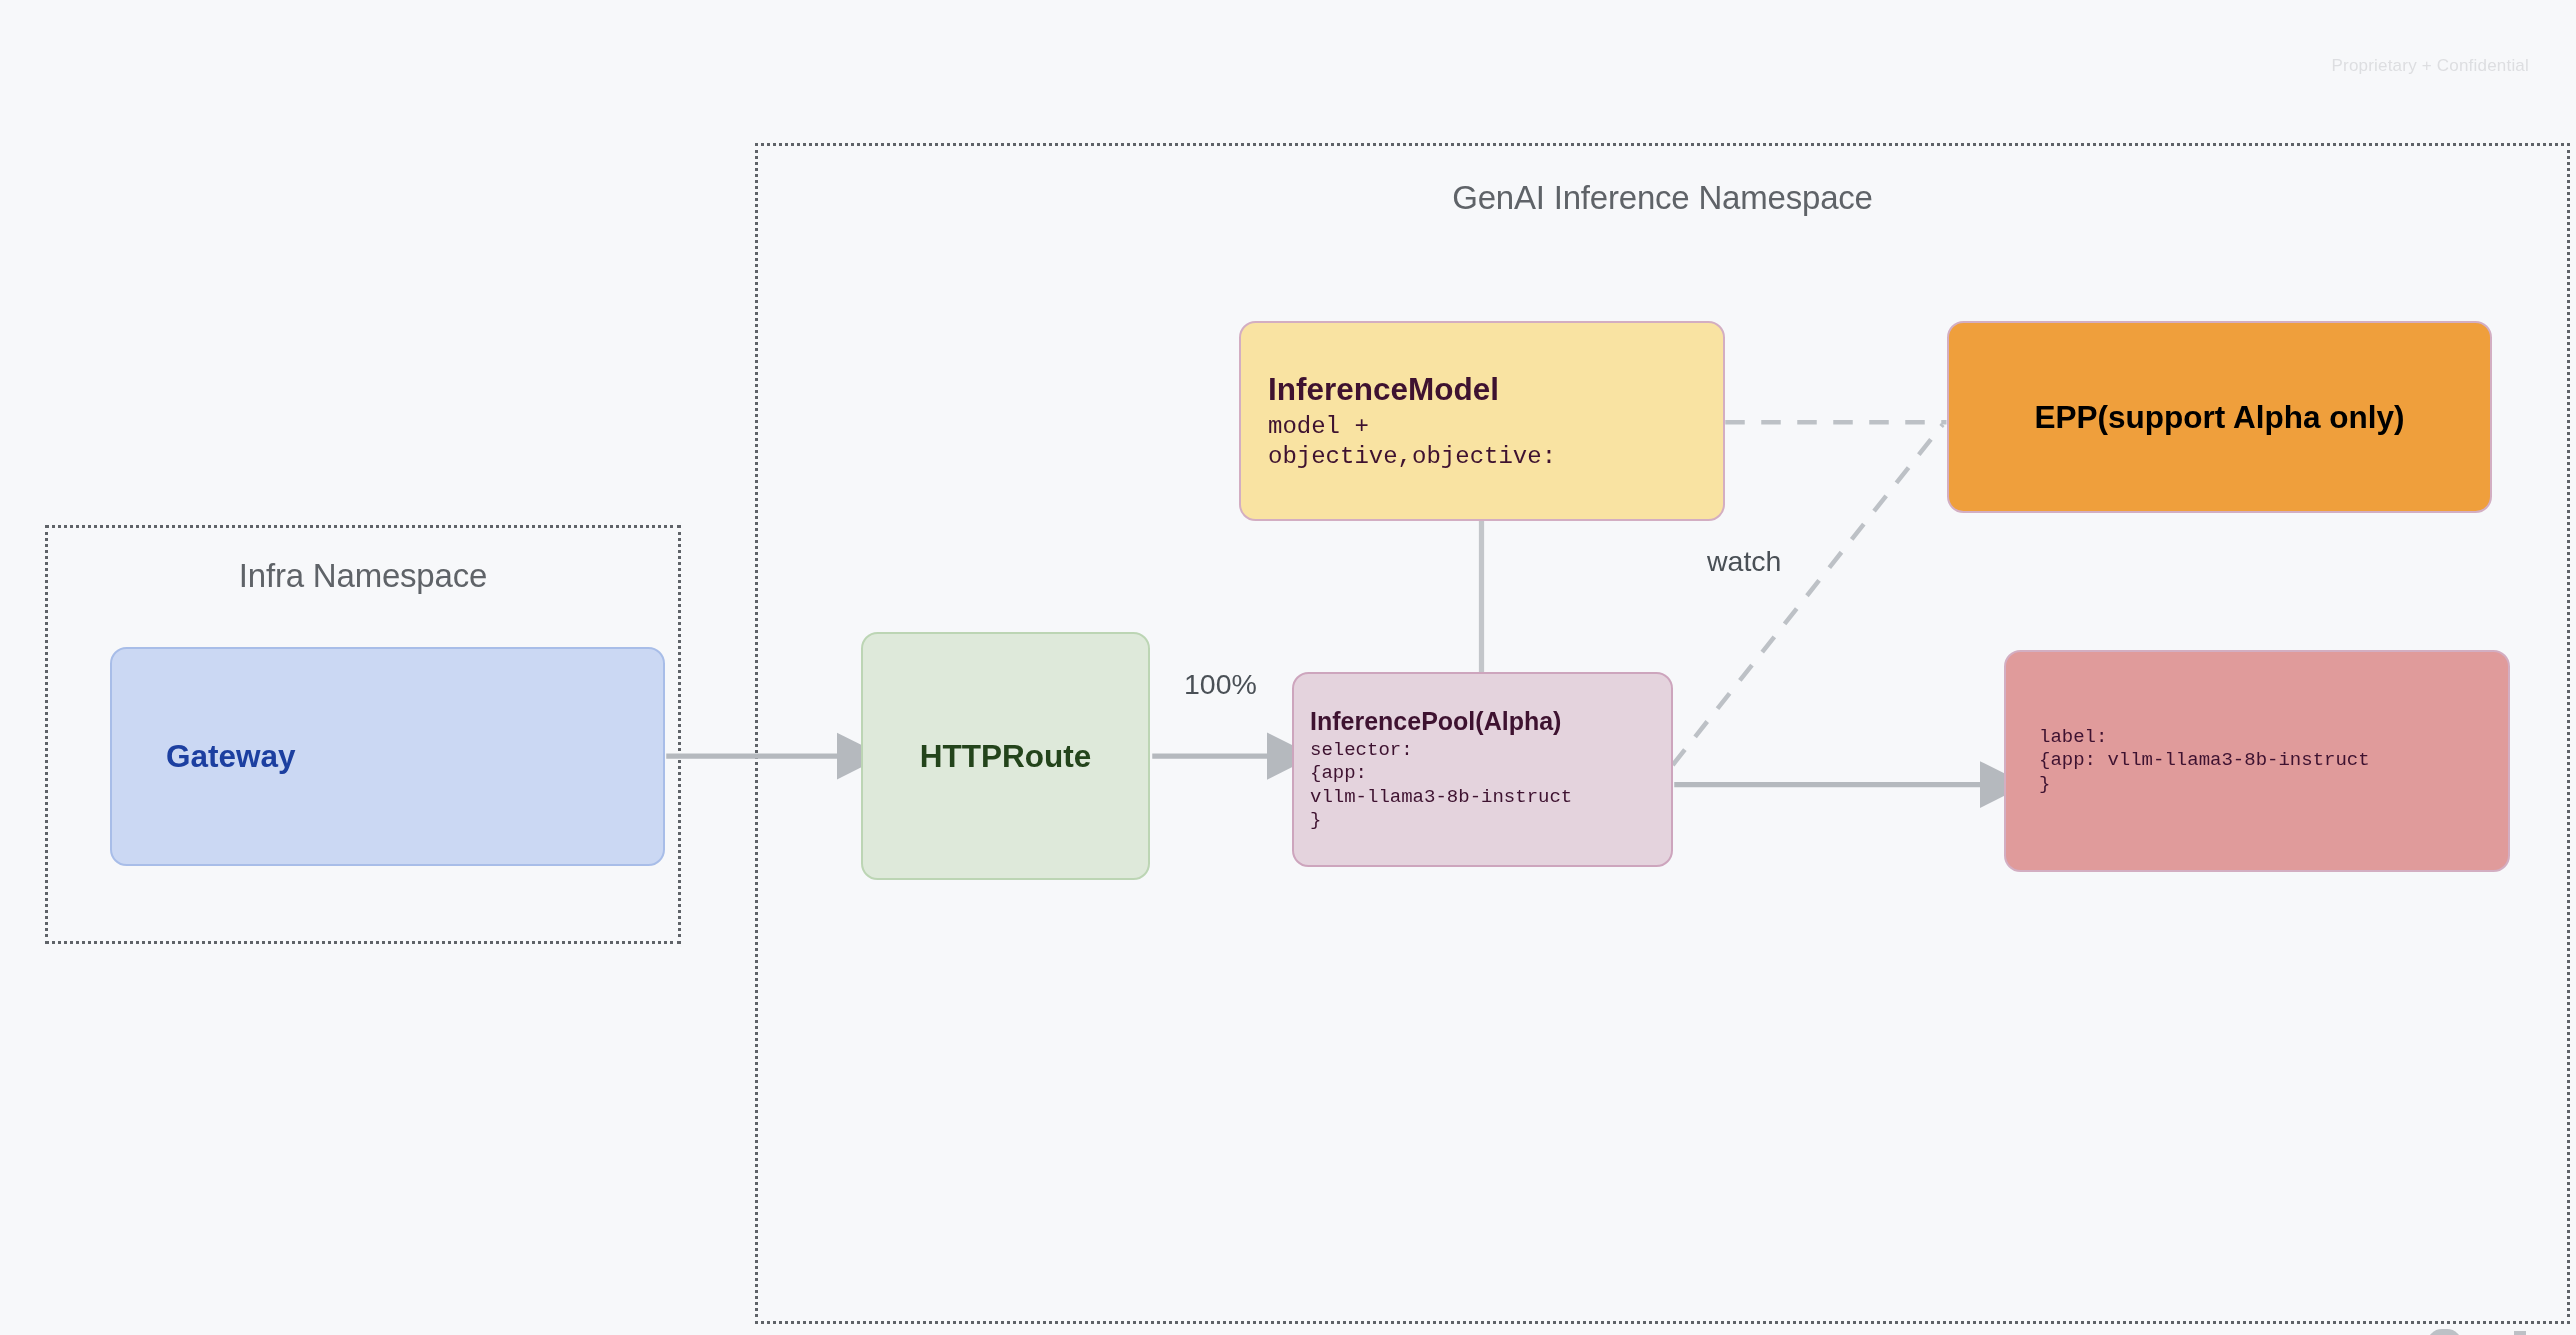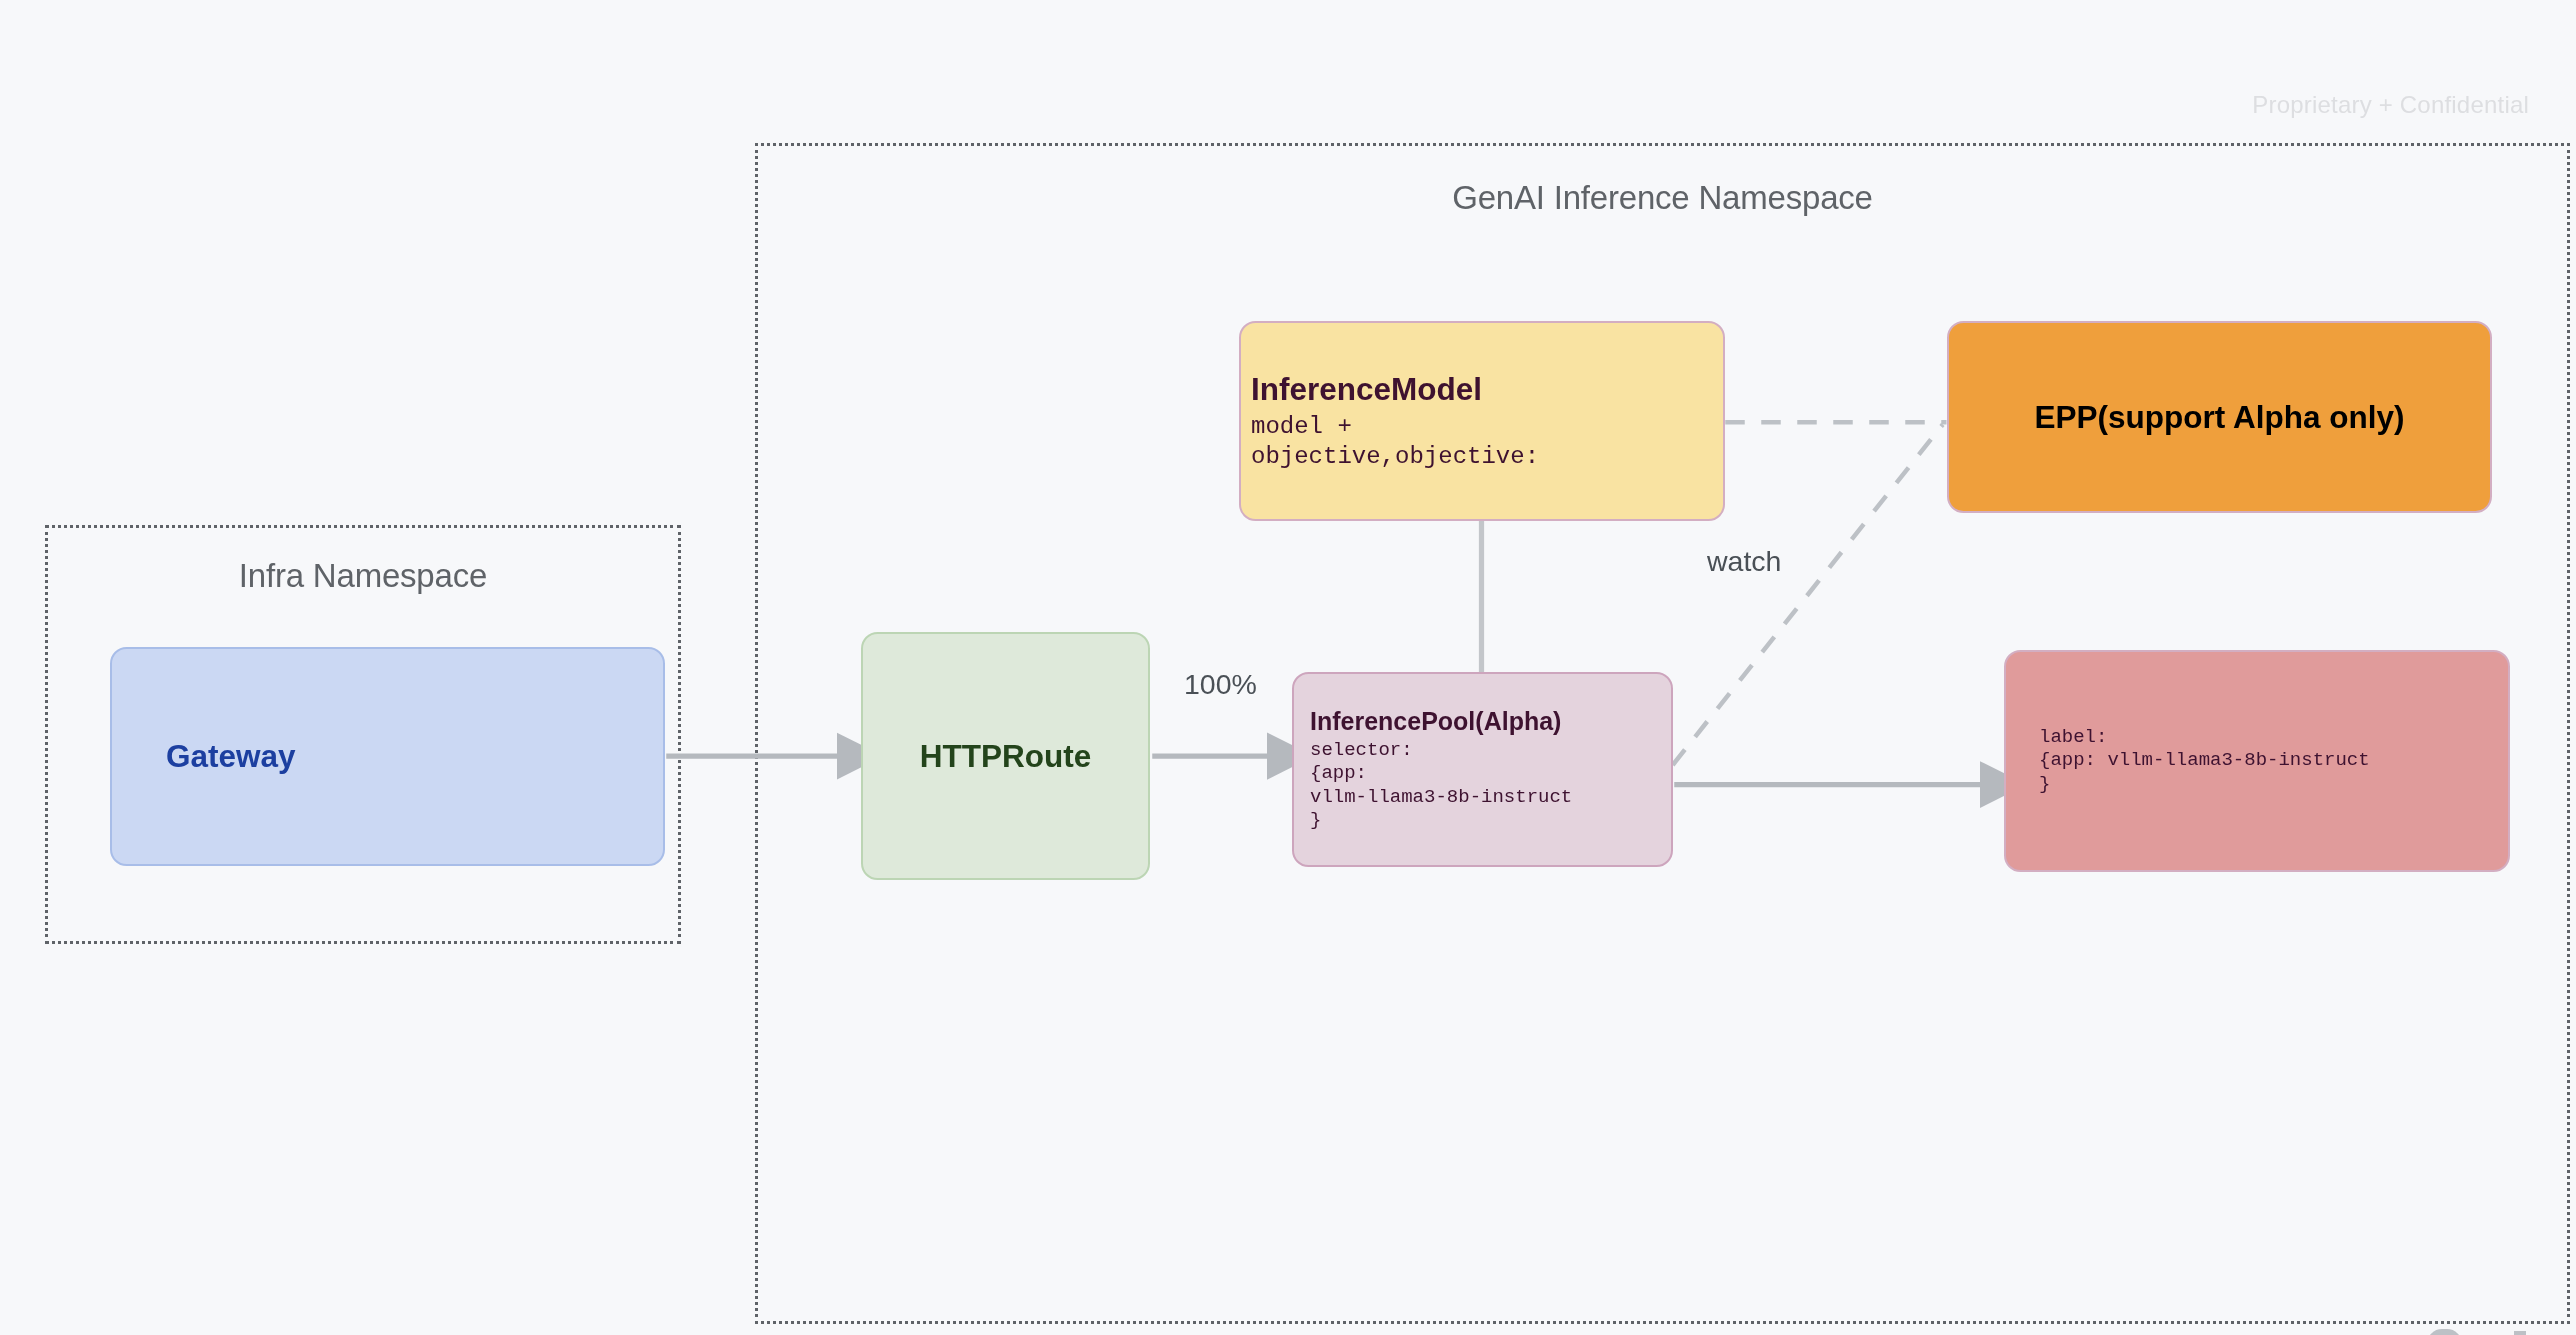--- a/index.html
+++ b/index.html
@@ -16,25 +16,24 @@
     height: 1335px;
     background: #F7F8FA;
     overflow: hidden;
   }
 
   
   .watermark {
     position: absolute;
     right: 47px;
     top: 56px;
-    font-size: 24px;
+    font-size: 17px;
     color: #DDDEE1;
     letter-spacing: 0.2px;
     white-space: nowrap;
-    margin-top: 35px;
   }
 
   
   .ns {
     position: absolute;
     border: 3px dotted #5F6368;
     box-sizing: border-box;
   }
   .ns-title {
     position: absolute;
@@ -121,21 +120,21 @@
   }
 
   
   #node-inferencemodel {
     left: 1239px;
     top: 321px;
     width: 486px;
     height: 200px;
     background: #F9E3A2;
     border: 2.3px solid #D3AEC2;
-    padding-left: 10px;
+    padding-left: 27px;
     justify-content: center;
   }
   #node-inferencemodel .title {
     color: #3E1230;
     font-size: 31.5px;
     margin-bottom: 4.5px;
   }
   #node-inferencemodel .mono {
     color: #3E1230;
     font-size: 24px;

